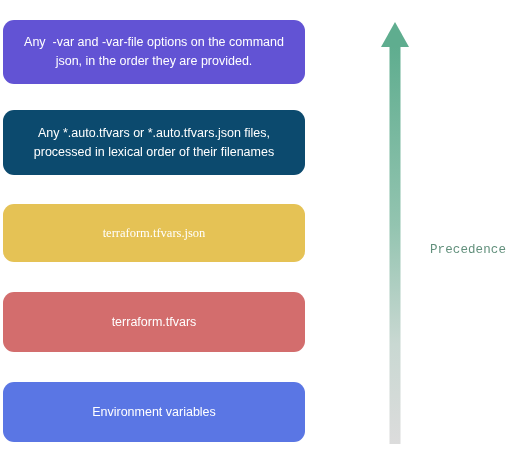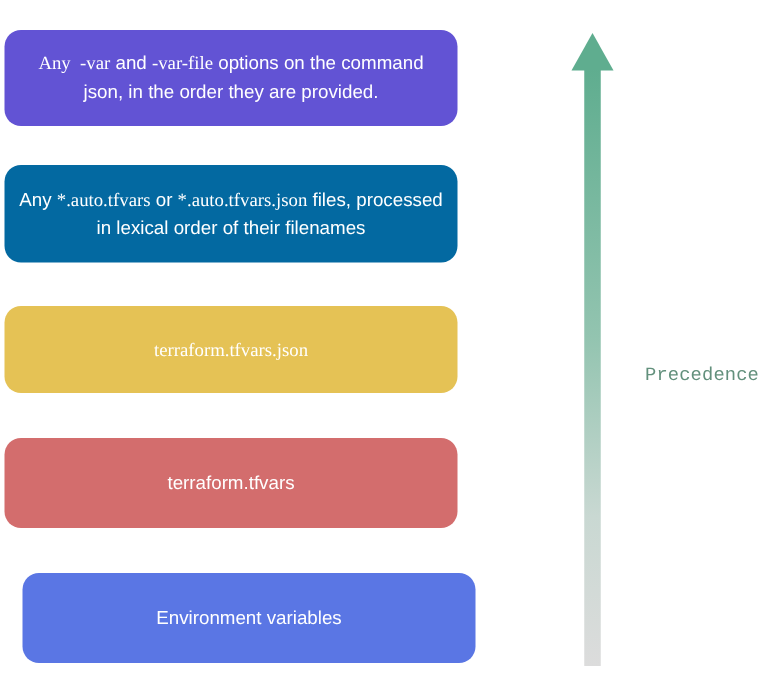--- a/index.html
+++ b/index.html
@@ -37,21 +37,21 @@
     line-height: 19px;
     padding: 4px 8px;
   }
 
   .box-text {
     display: block;
     width: 100%;
   }
 
   .code {
-    font-family: Liberation Serif, serif;
+    font-family: Liberation Sans, sans-serif;
     font-size: 12.5px;
     letter-spacing: 0px;
   }
 
   
   .arrow-wrap {
     position: absolute;
     left: 380px;
     top: 20px;
     width: 30px;
@@ -77,35 +77,35 @@
 <body style="background: rgb(255, 255, 255);">
 
 <div id="diagram">
 
   <div class="box" id="box-0" style="top: 20px; height: 64px; background: rgb(98, 83, 212); color: rgb(255, 255, 255);">
     <span class="box-text">
       <span class="code">Any&nbsp; -var</span><span> and </span><span class="code">-var-file</span><span> options on the command json, in the order they are provided.</span>
     </span>
   </div>
 
-  <div class="box" id="box-1" style="top: 110px; height: 65px; background: #0369a1; color: rgb(255, 255, 255);">
+  <div class="box" id="box-1" style="top: 110px; height: 65px; background: #0c4a6e; color: rgb(255, 255, 255);">
     <span class="box-text">
       <span>Any </span><span class="code">*.auto.tfvars</span><span> or </span><span class="code">*.auto.tfvars.json</span><span> files, processed in lexical order of their filenames</span>
     </span>
   </div>
 
   <div class="box" id="box-2" style="top: 204px; height: 58px; background: rgb(229, 194, 85); color: rgb(255, 255, 255); font-family: Liberation Serif, serif;">
     <span class="box-text">terraform.tfvars.json</span>
   </div>
 
   <div class="box" id="box-3" style="top: 292px; height: 60px; background: rgb(211, 109, 109); color: rgb(255, 255, 255);">
     <span class="box-text">terraform.tfvars</span>
   </div>
 
-  <div class="box" id="box-4" style="top: 382px; height: 60px; background: rgb(90, 118, 228); color: rgb(255, 255, 255); margin-left: 12px;">
+  <div class="box" id="box-4" style="top: 382px; height: 60px; background: rgb(90, 118, 228); color: rgb(255, 255, 255);">
     <span class="box-text">Environment variables</span>
   </div>
 
   <div class="arrow-wrap">
     <svg class="arrow-svg" viewBox="0 0 30 424" preserveAspectRatio="none">
       <defs>
         <linearGradient id="shaftGrad" x1="0" y1="0" x2="0" y2="1">
           <stop offset="0%" stop-color="#5fad8f"></stop>
           <stop offset="45%" stop-color="#93c4b0"></stop>
           <stop offset="75%" stop-color="#c9d8d2"></stop>

